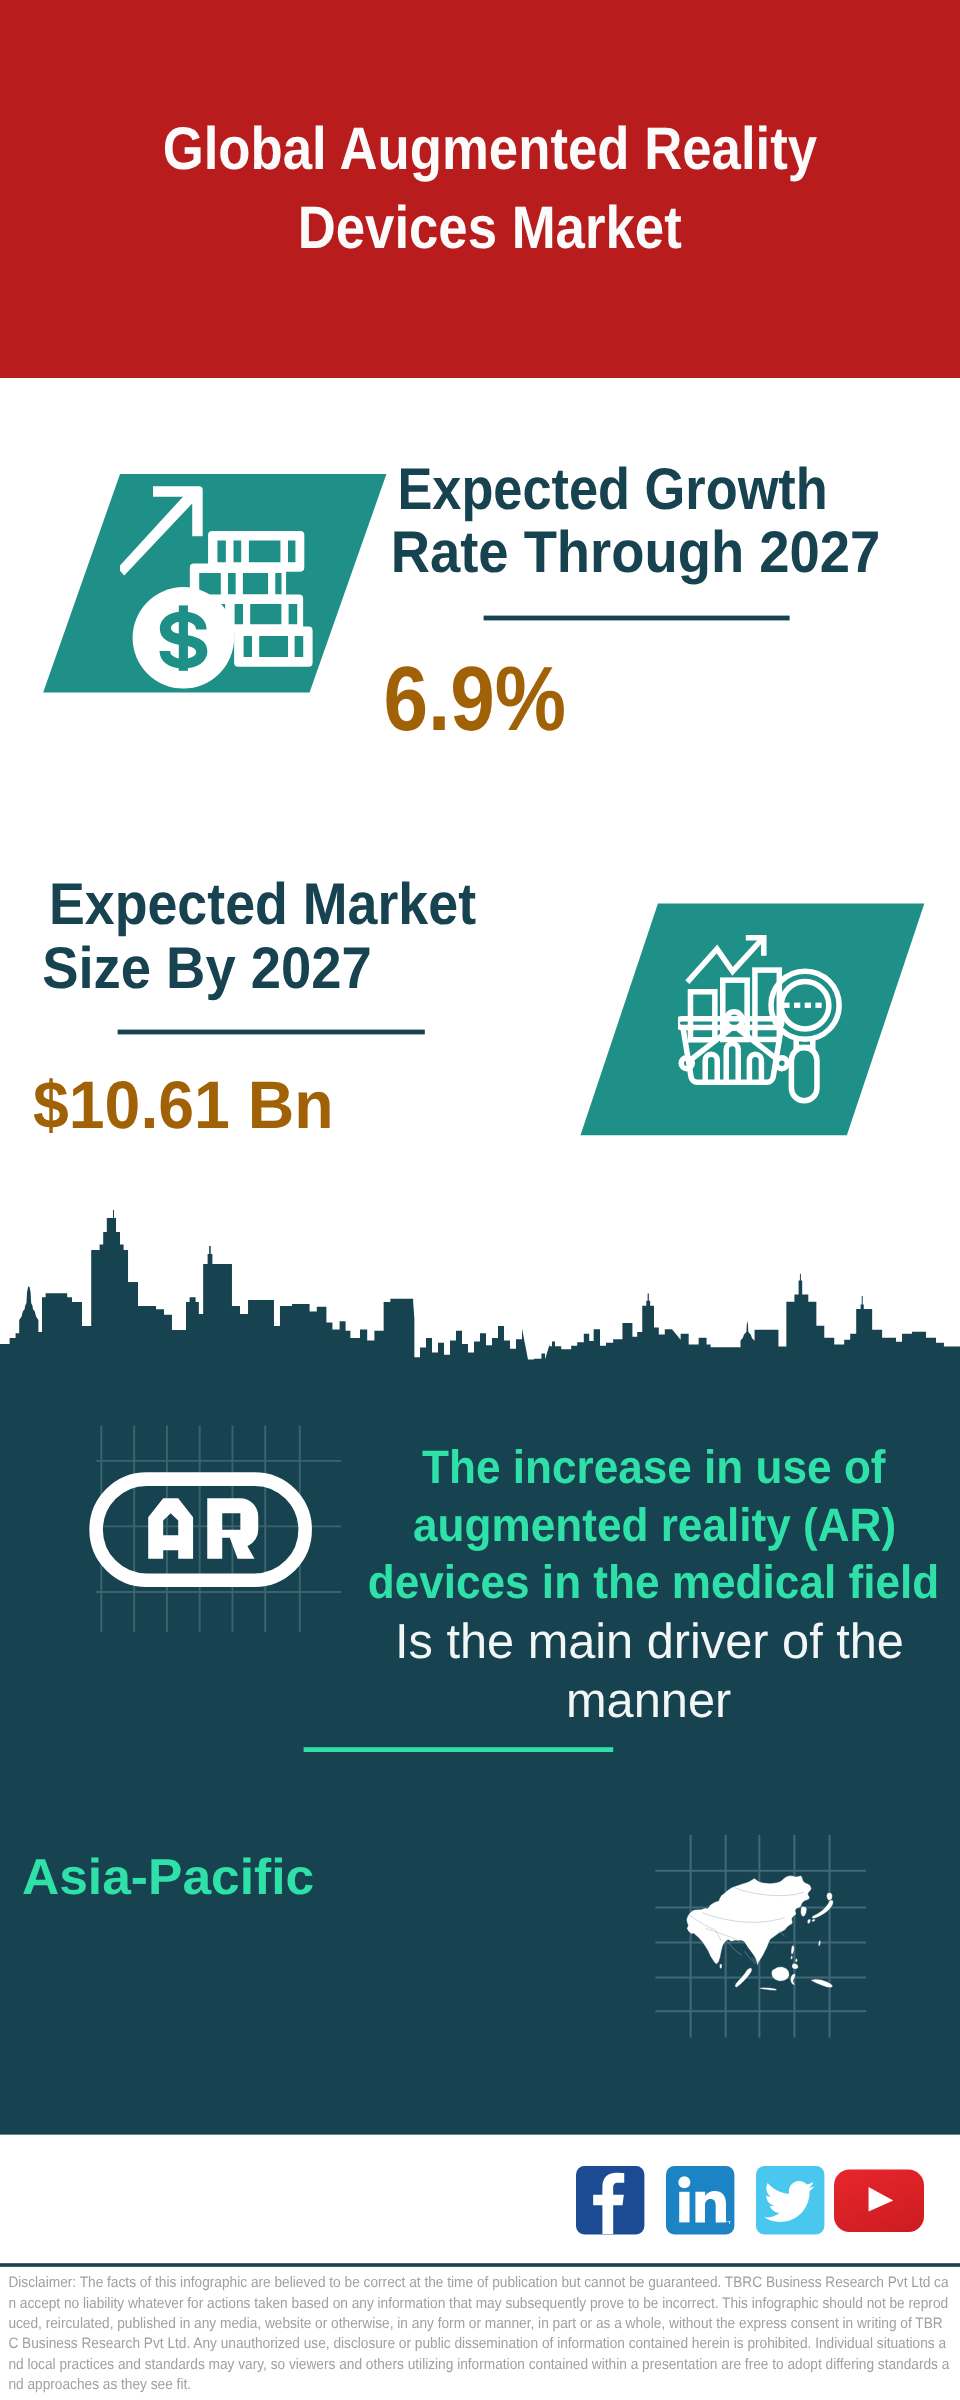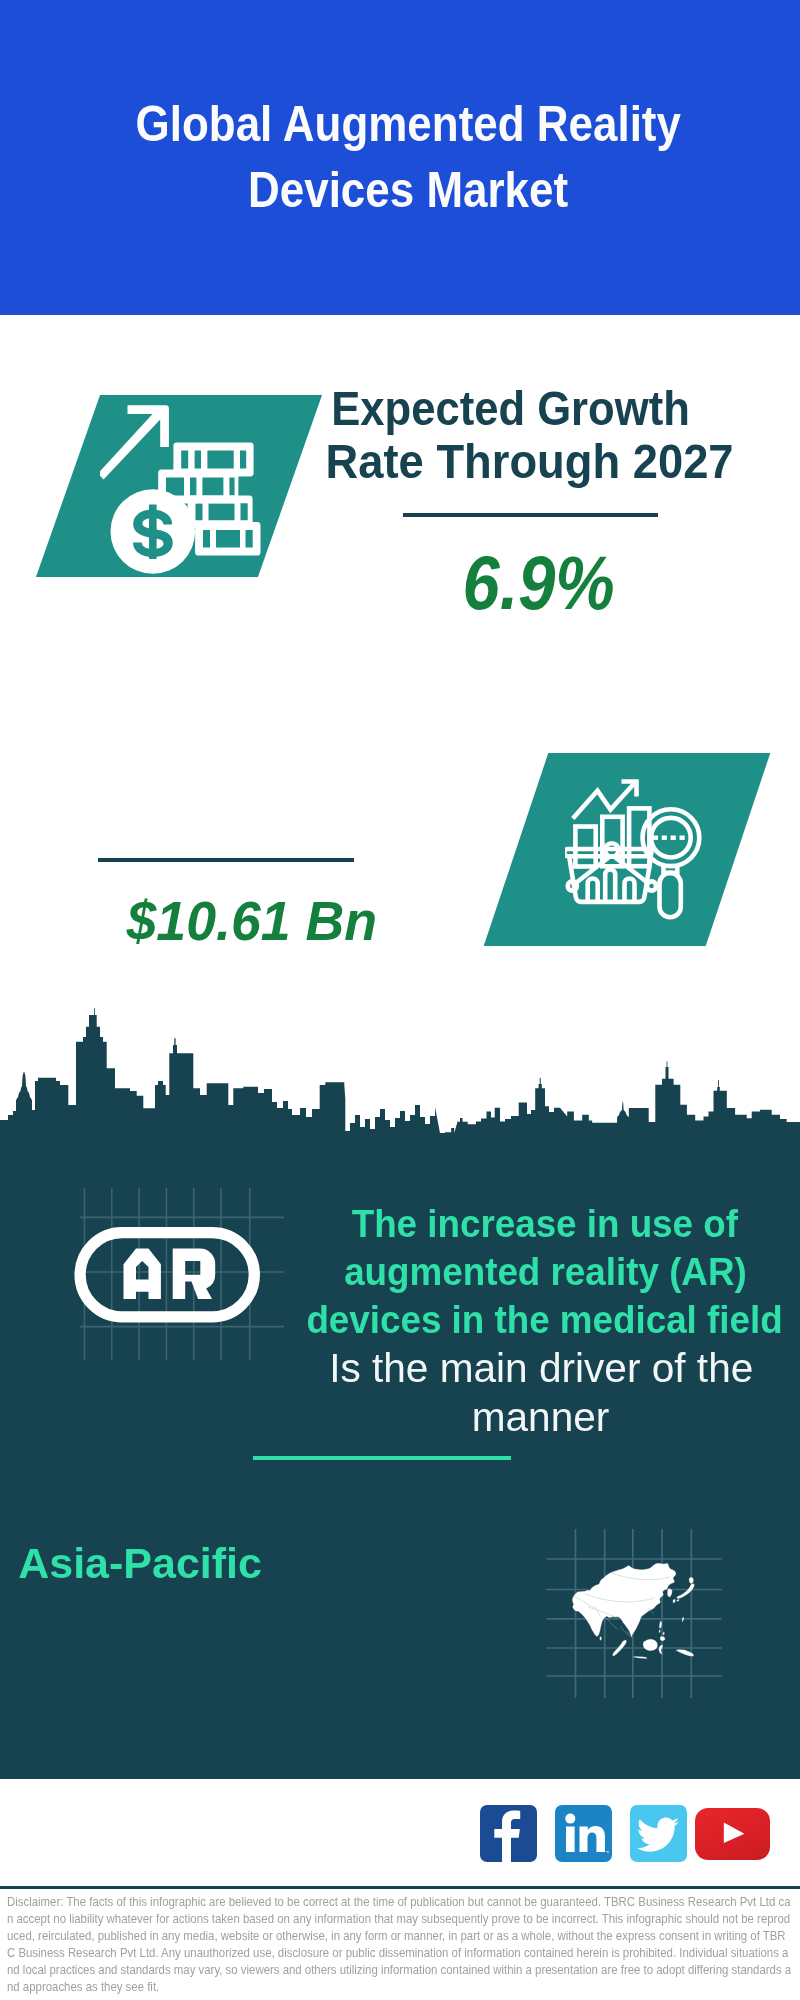--- a/index.html
+++ b/index.html
@@ -1,35 +1,35 @@
 <!DOCTYPE html>
 <html><head>
 <meta charset="utf-8">
 <style>
   html,body{margin:0;padding:0;}
   body{width:800px;height:2000px;background:#ffffff;font-family:"Liberation Sans",sans-serif;overflow:hidden;}
   .page{position:relative;width:800px;height:2000px;background:#fff;overflow:hidden;}
 
   
-  .header{position:absolute;left:0;top:0;width:800px;height:315px;background:#1d4ed8;}
+  .header{position:absolute;left:0;top:0;width:800px;height:315px;background:#b91c1c;}
   .header-title{position:absolute;left:8px;top:92px;width:800px;text-align:center;color:#fbfbfb;
     font-size:50px;font-weight:bold;line-height:65.5px;}
   .sq{display:inline-block;transform:scaleX(0.879);transform-origin:center;}
   .s90{display:inline-block;transform:scaleX(0.914);transform-origin:center;}
   .s94{display:inline-block;transform:scaleX(0.925);transform-origin:center;}
   .sv2{display:inline-block;transform:scaleX(0.958);transform-origin:center;}
   .s89{display:inline-block;transform:scaleX(0.890);transform-origin:center;}
 
   
   .par{position:absolute;background:#1e9087;transform:skewX(-19.4deg);}
 
   
   .stat-title{position:absolute;color:#17424f;font-weight:bold;font-size:49px;line-height:53px;}
   .stat-rule{position:absolute;height:4px;background:#17424f;}
-  .stat-value{position:absolute;color:#15803d;font-weight:bold;font-size:76px;line-height:76px;text-align:center;font-style:italic;}
+  .stat-value{position:absolute;color:#a16207;font-weight:bold;font-size:76px;line-height:76px;text-align:left;}
 
   
   .dark-zone{position:absolute;left:0;top:1145px;width:800px;height:634px;background:#17424f;}
   .skyline{position:absolute;left:0;top:1005px;width:800px;height:145px;}
 
   
   .driver-text{position:absolute;left:255px;top:1200px;width:580px;text-align:center;}
   .dt-hl{color:#2fe0a8;font-weight:bold;font-size:39px;line-height:48px;}
   .dt-pl{color:#f2f6f7;font-weight:normal;font-size:41px;line-height:49px;position:relative;left:-4px;}
   .dts{display:inline-block;transform:scaleX(0.943);transform-origin:center;}
@@ -86,20 +86,24 @@
 
   <div class="stat-title" style="left:309px;top:382px;width:460px;">
     <span class="s89">Expected Growth</span><br>
     <span class="s94">Rate Through 2027</span>
   </div>
   <div class="stat-rule" style="left:403px;top:513px;width:255px;"></div>
   <div class="stat-value" style="left:309px;top:545px;width:460px;">
     <span class="sq">6.9%</span>
   </div>
 
+  <div class="stat-title" style="left:24px;top:728px;width:460px;">
+    <span class="s90">Expected Market</span><br>
+    <span class="s94">Size By 2027</span>
+  </div>
   <div class="stat-rule" style="left:98px;top:858px;width:256px;"></div>
   <div class="stat-value" style="left:22px;top:883px;width:460px;font-size:56px;">
     <span class="sv2">$10.61 Bn</span>
   </div>
 
   <div class="par" style="left:516px;top:753px;width:222px;height:193px;transform:skewX(-18.5deg);"></div>
   <svg class="icon-svg" style="position:absolute;left:565px;top:765px;" width="160" height="160" viewBox="0 0 160 160">
     <g fill="none" stroke="#ffffff" stroke-width="4.6" stroke-linecap="butt" stroke-linejoin="miter">
       <polyline points="7.8,53.5 32.5,25.8 45.5,44.5 71.0,16.5"></polyline>
       <polyline points="56.5,16.5 71.5,16.5 71.5,31.5"></polyline>

